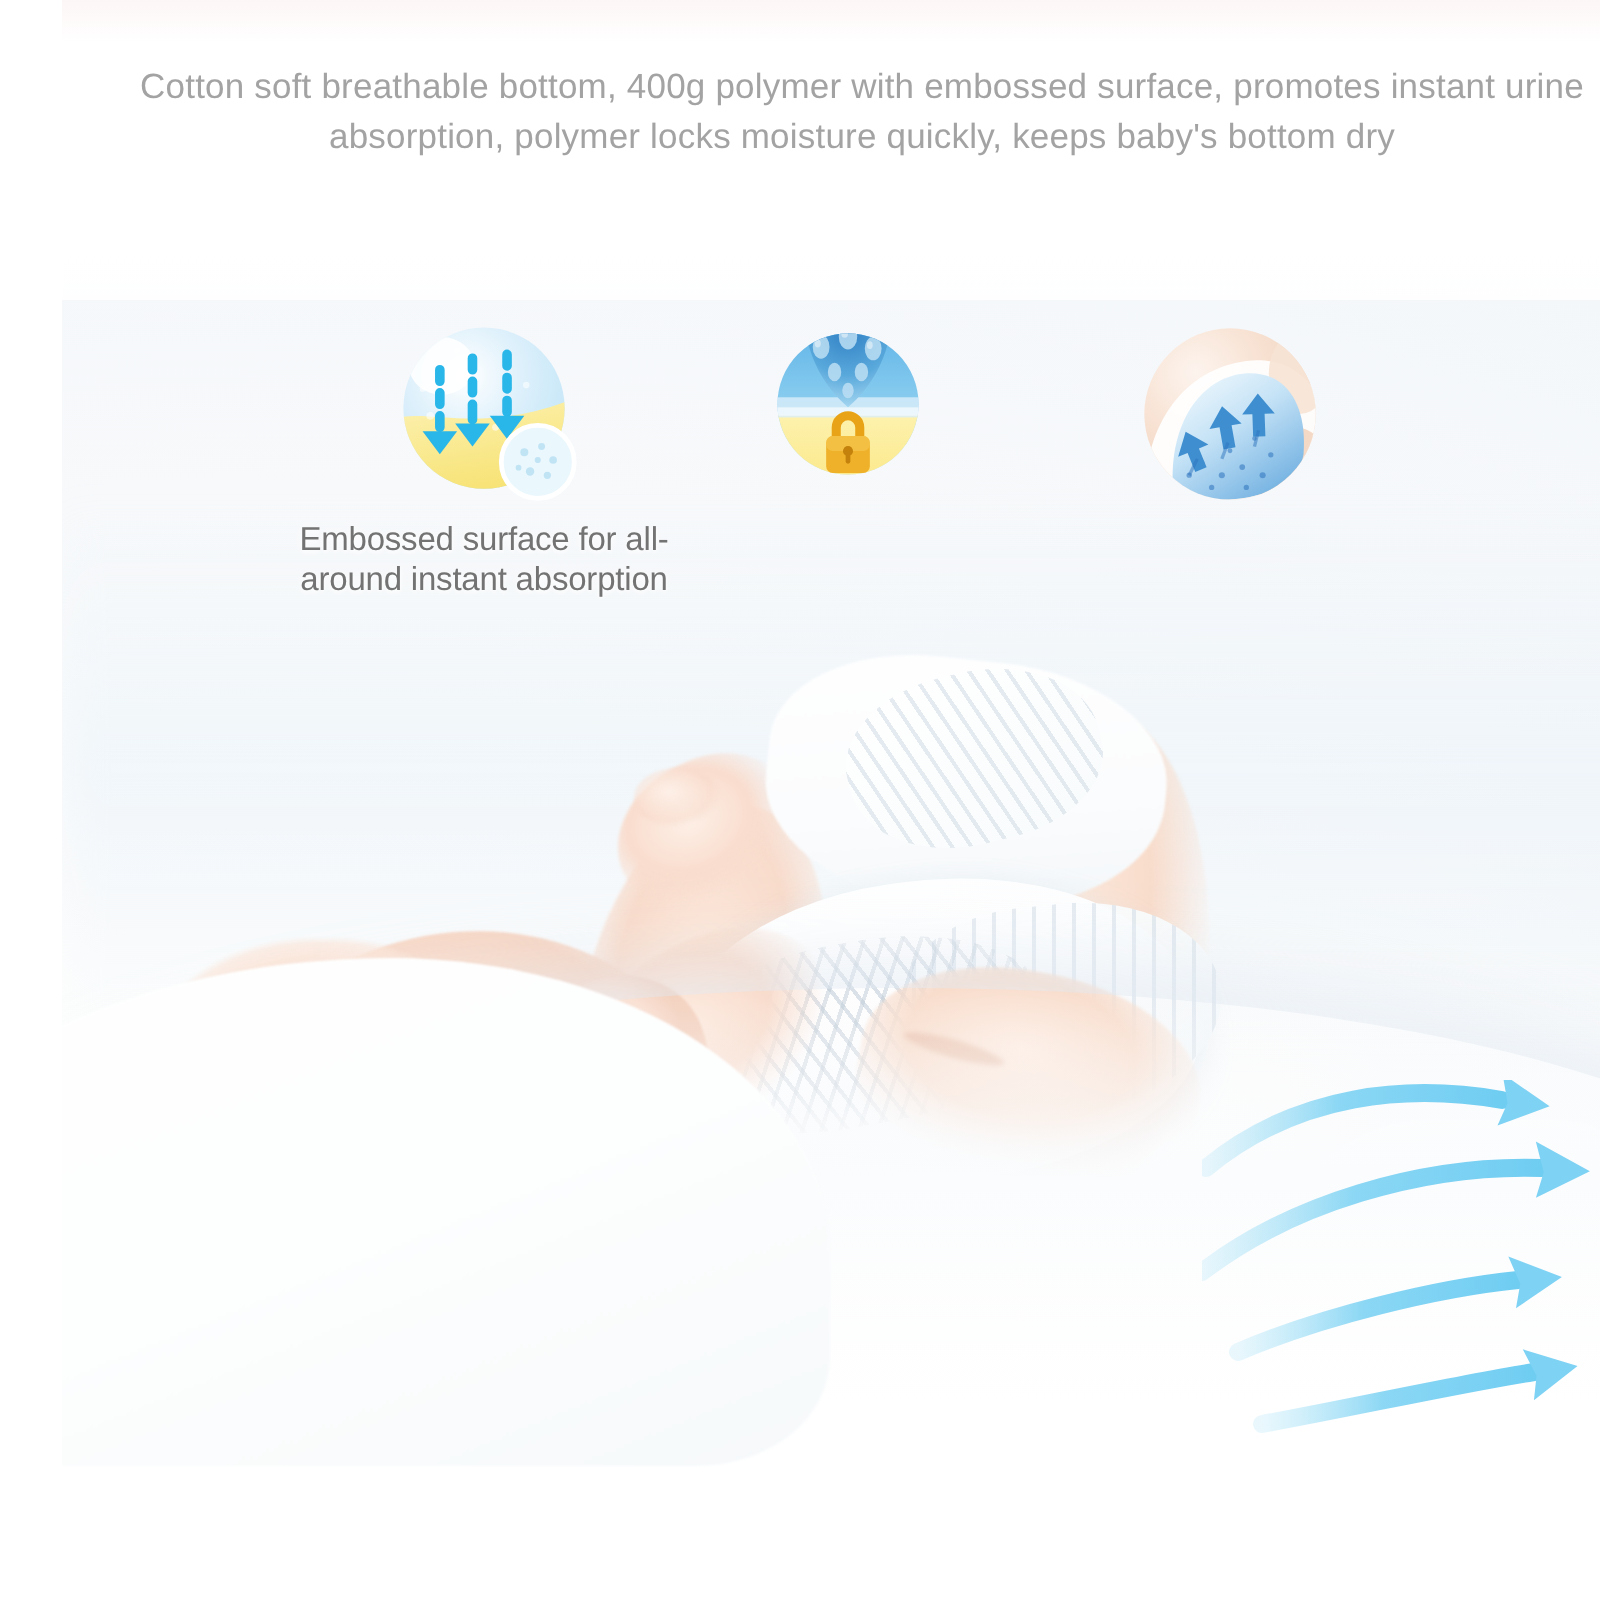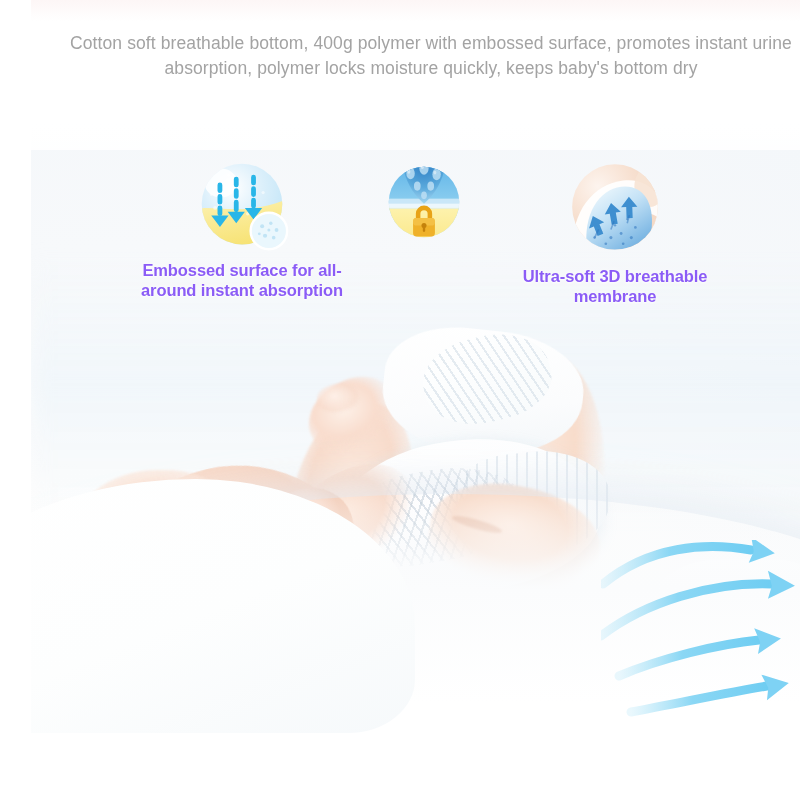--- a/index.html
+++ b/index.html
@@ -445,22 +445,22 @@
     top: 150px;
     height: 200px;
   }
   .feature {
     position: absolute;
     text-align: center;
   }
   .feature .cap {
     font-size: 16.5px;
     line-height: 20px;
-    color: #8b5cf6;
-    font-weight: 700;
+    color: #737373;
+    font-weight: 400;
     letter-spacing: -.1px;
     text-shadow: 0 1px 2px rgba(255,255,255,0.95), 0 0 6px rgba(255,255,255,0.9);
     text-align: center;
   }
 
   .f1 { left: 96px; top: 8px; width: 230px; }
   .f1 .badge { width: 96px; height: 96px; margin: 0 auto 6px; position: relative; }
   .f2 { left: 318px; top: 10px; width: 150px; }
   .f2 .badge { width: 84px; height: 84px; margin: 0 auto 8px; position: relative; }
   .f3 { left: 470px; top: 6px; width: 228px; }
@@ -711,17 +711,16 @@
               <path d="M64,40 l-8,10 5,0 0,11 6,0 0,-11 5,0 z" transform="rotate(-2 64 51)"></path>
             </g>
             <g stroke="#2f74bd" stroke-width="1.6" opacity="0.5" fill="none">
               <path d="M30,80 L34,72"></path>
                 <path d="M46,72 L49,64"></path>
                 <path d="M62,66 L64,58"></path>
             </g>
           </g>
         </svg>
       </div>
-      <div class="cap">Ultra-soft 3D breathable membrane</div>
     </div>
 
   </div>
 </div>
 
 </body></html>

